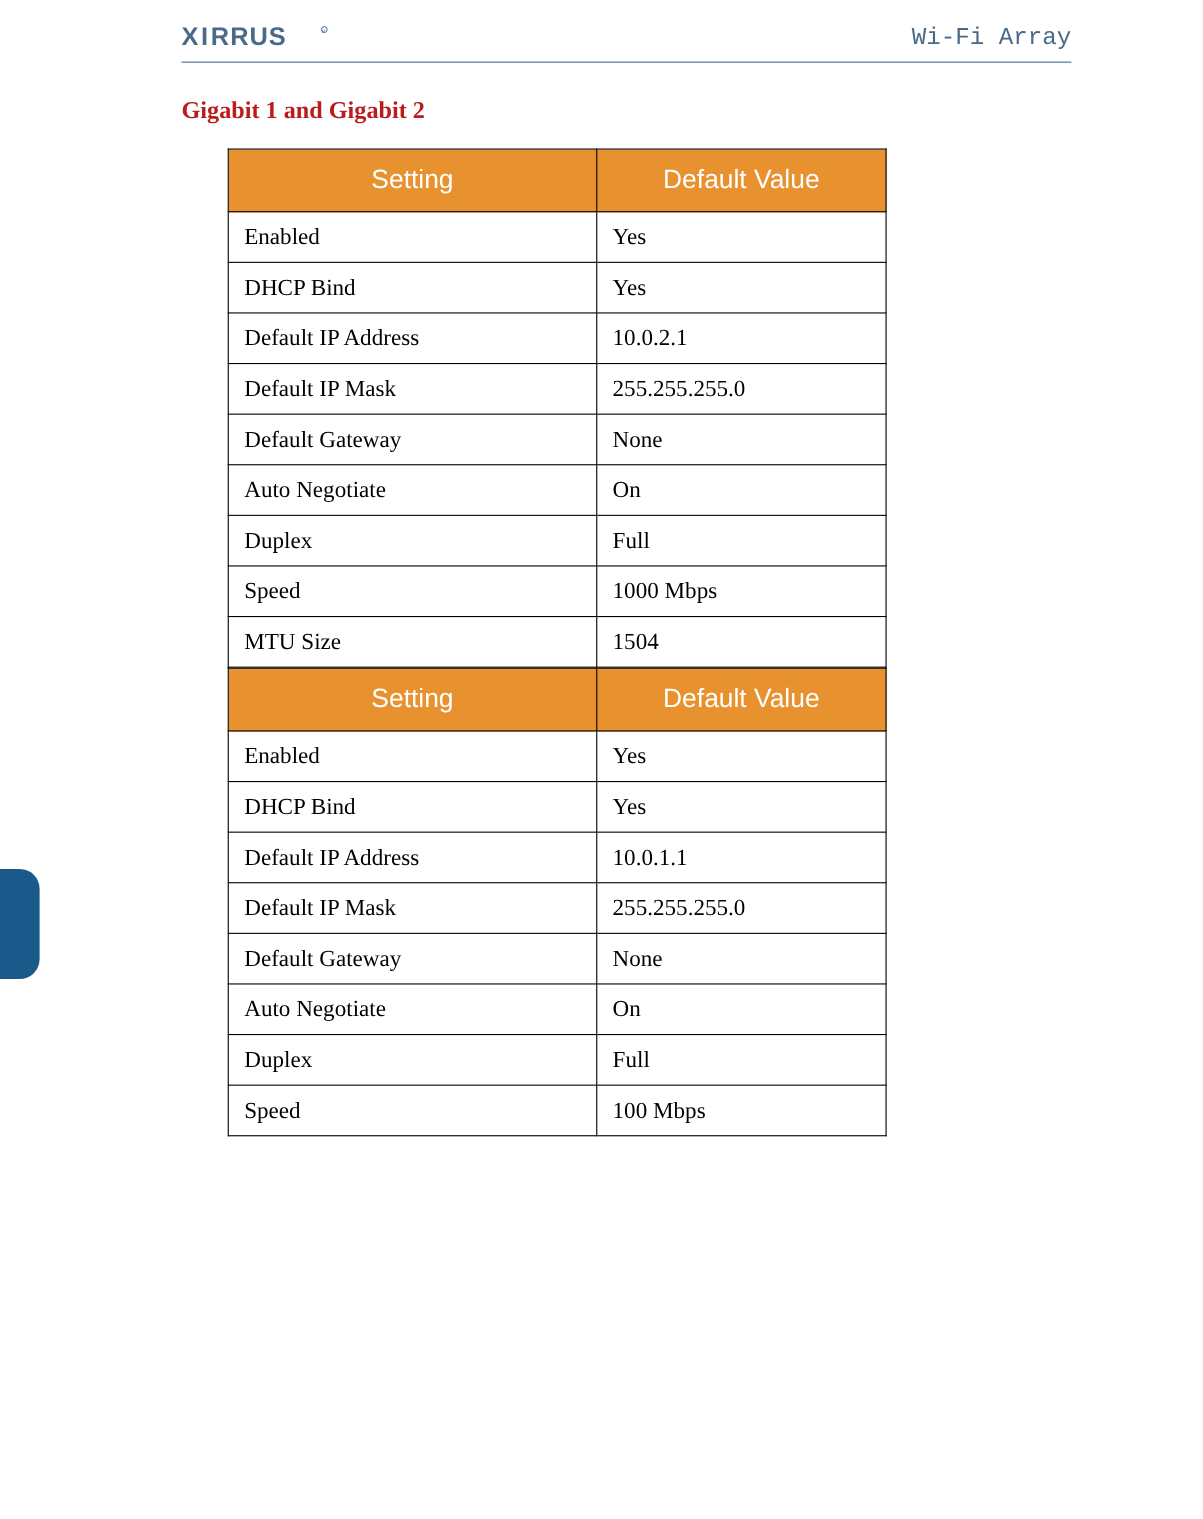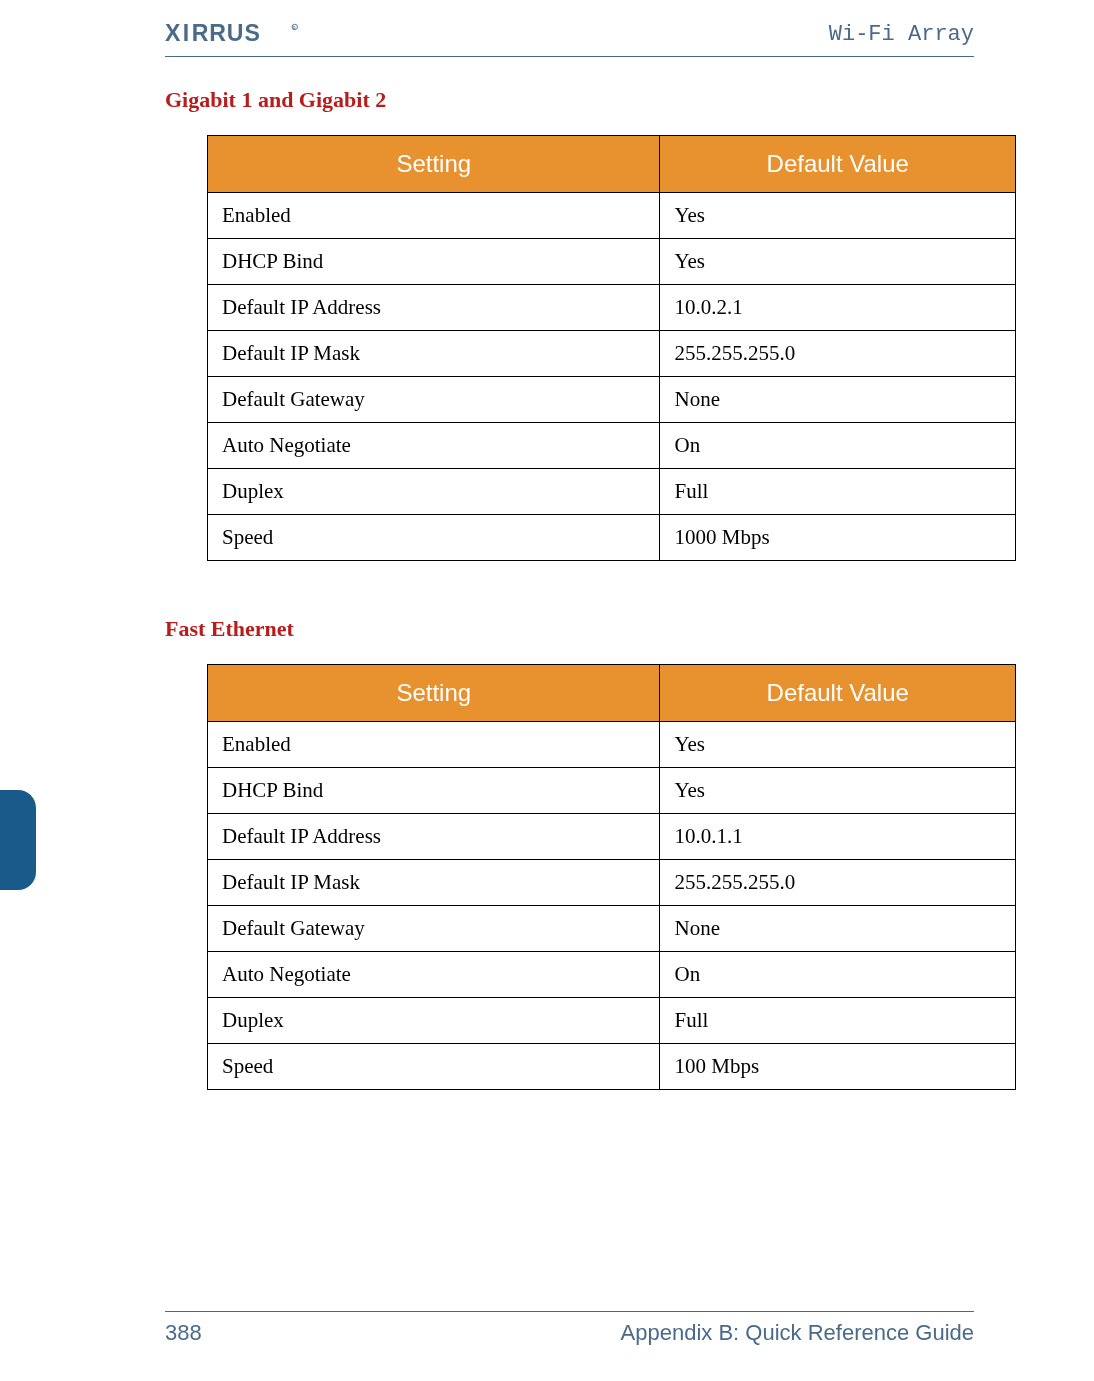--- a/index.html
+++ b/index.html
@@ -48,21 +48,21 @@
       font-family: Georgia, serif;
       color: #b91c1c;
       margin-bottom: 22px;
     }
     .section-title-2 {
       margin-top: 55px;
       margin-bottom: 22px;
     }
     table {
       border-collapse: collapse;
-      width: 809px;
+      width: 599px;
       margin-left: 42px;
     }
     th {
       background: #e8912f;
       color: #fff;
       font-family: Arial, Helvetica, sans-serif;
       font-weight: normal;
       font-size: 24px;
       padding: 14px 10px;
       text-align: center;
@@ -162,24 +162,27 @@
           <td>On</td>
         </tr>
       <tr>
           <td>Duplex</td>
           <td>Full</td>
         </tr>
       <tr>
           <td>Speed</td>
           <td>1000 Mbps</td>
         </tr>
+      <tr>
+          <td>MTU Size</td>
+          <td>1504</td>
+        </tr>
     </tbody>
   </table>
 
-  <div class="section-title section-title-2">Fast Ethernet</div>
 
   <table>
     <thead>
       <tr>
         <th>Setting</th>
         <th>Default Value</th>
       </tr>
     </thead>
     <tbody>
       <tr>
@@ -210,17 +213,13 @@
           <td>Duplex</td>
           <td>Full</td>
         </tr>
       <tr>
           <td>Speed</td>
           <td>100 Mbps</td>
         </tr>
     </tbody>
   </table>
 
-  <div class="footer">
-    <span>388</span>
-    <span>Appendix B: Quick Reference Guide</span>
-  </div>
 </div>
 
 </body></html>

